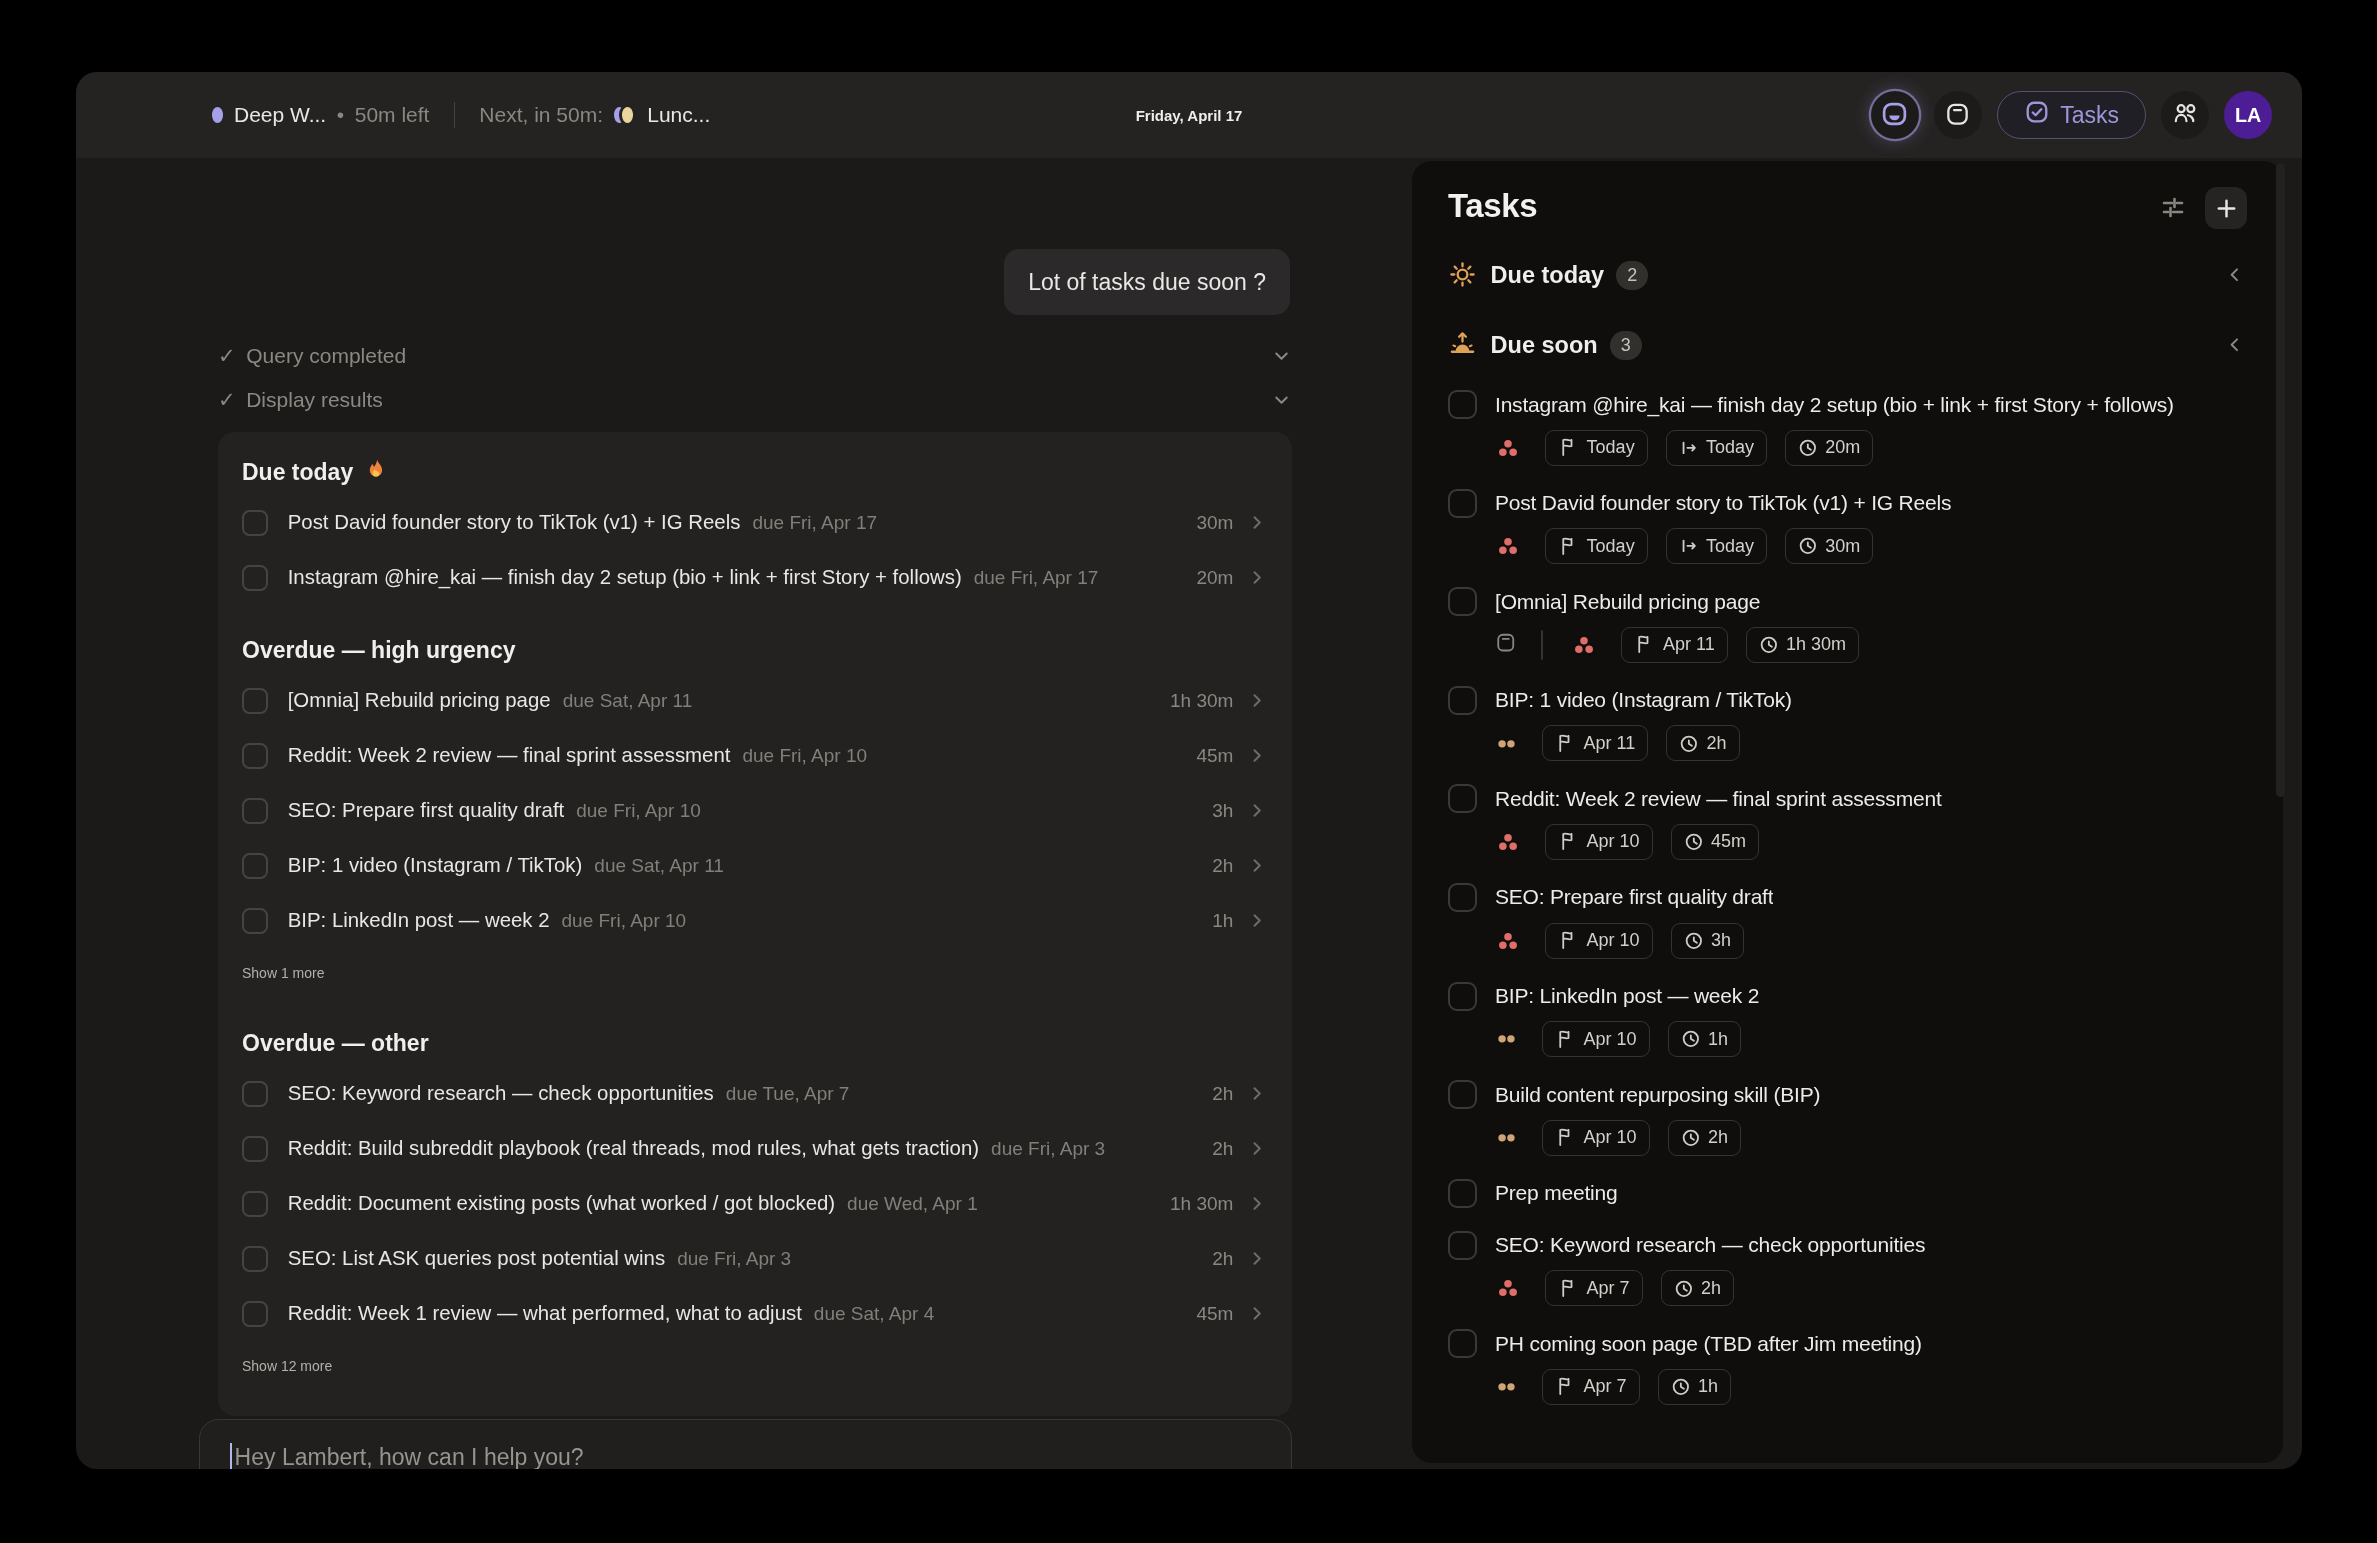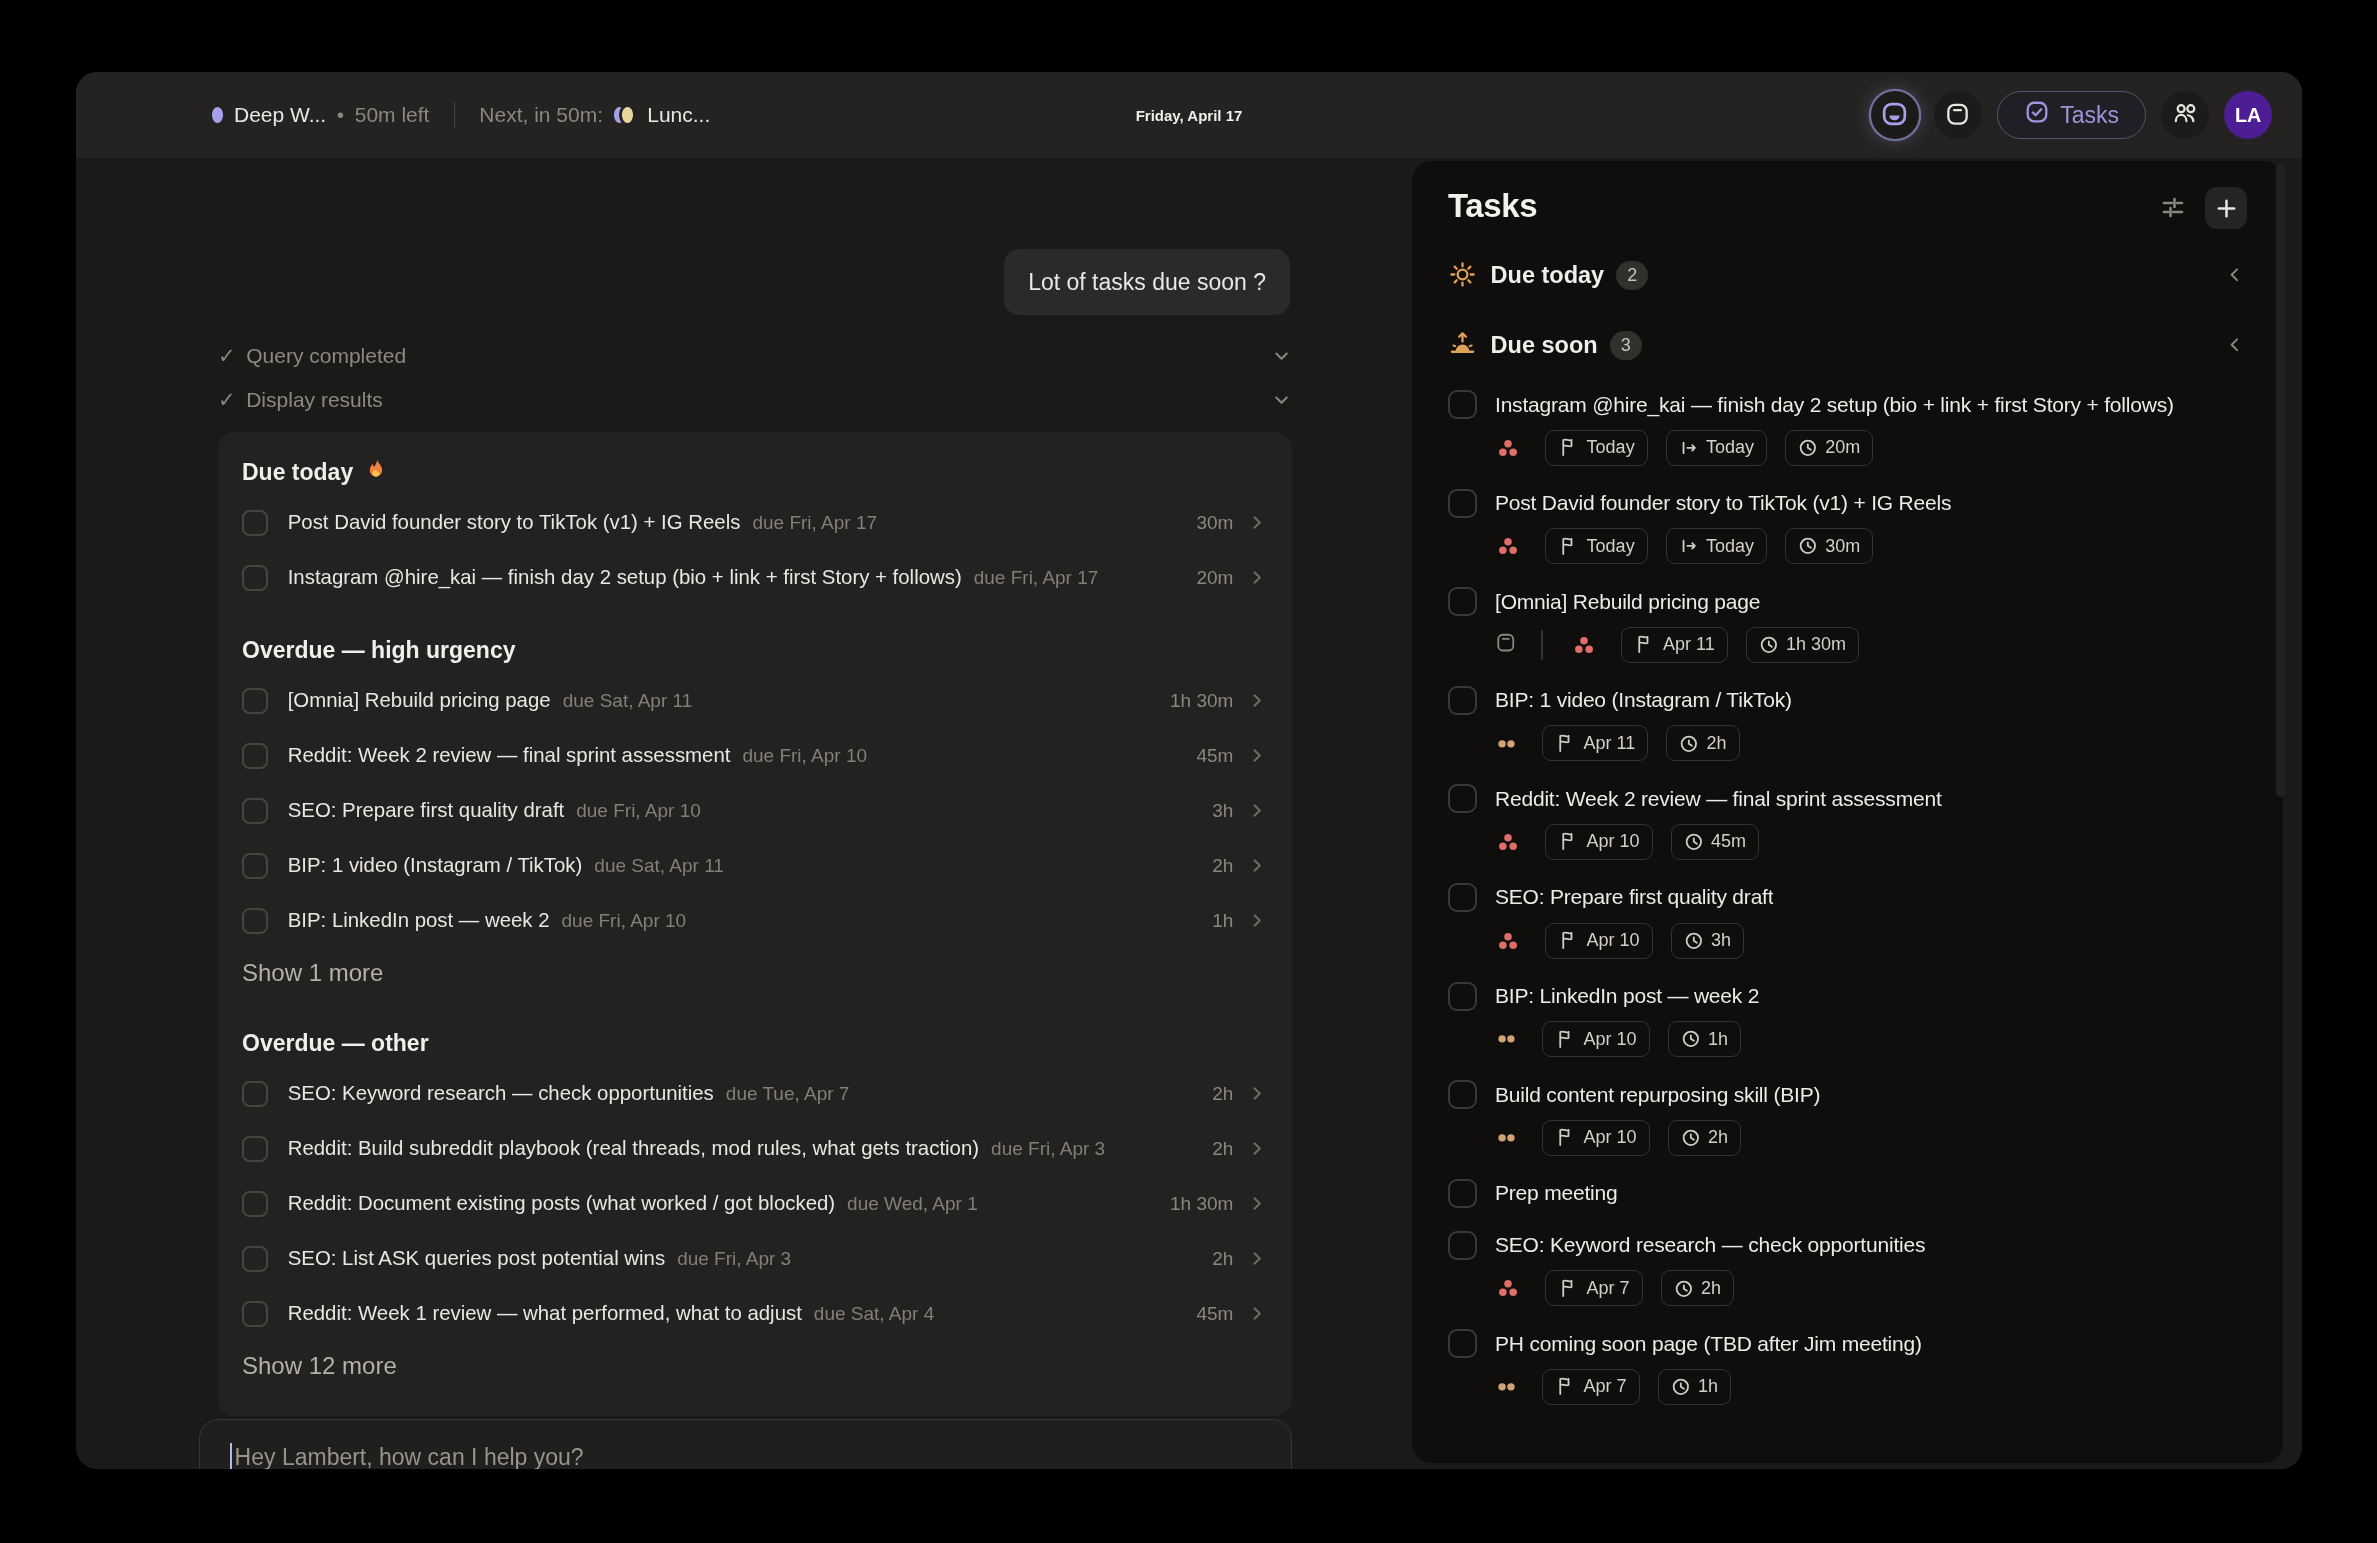--- a/index.html
+++ b/index.html
@@ -44,21 +44,21 @@
           background:#242221; border-radius:16.7px; padding:18px 24px; overflow:hidden; }
   .sechead { display:flex; align-items:center; gap:10.6px; color:#f1efec; font-size:23px;
              font-weight:700; height:45px; }
   .sechead.mt { margin-top:23px; }
   .trow { display:flex; align-items:center; height:55px; }
   .cbx { width:26px; height:26px; border:2.3px solid #47443f; border-radius:7.6px; flex:none; }
   .trow .title { color:#e9e7e3; font-size:20.4px; margin-left:19.7px; white-space:nowrap; }
   .trow .due { color:#827f79; font-size:19px; margin-left:12px; white-space:nowrap; }
   .trow .dur { color:#8a8781; font-size:19px; margin-left:auto; white-space:nowrap; }
   .trow svg.chev { margin-left:13.6px; flex:none; }
-  .showmore { color:#b3b0aa; font-size:24px; height:50px; display:flex; align-items:center; }
+  .showmore { color:#b3b0aa; font-size:14px; height:50px; display:flex; align-items:center; }
 
   .composer { position:absolute; left:123px; top:1261px; width:1093px; height:136px;
               background:#201f1e; border:1.5px solid #393734; border-radius:19.7px; padding:23px 30px; }
   .composer .ph { display:flex; align-items:center; color:#97938d; font-size:23px; }
   .caret { width:2.3px; height:29px; background:#aebbe8; margin-right:2.3px; }
 
   
   .panel { position:absolute; left:1336px; top:89px; width:871px; bottom:6px;
            background:#0f0e0d; border-radius:19.7px; padding:26px 36px; overflow:hidden; }
   .panel-head { display:flex; align-items:flex-start; }

